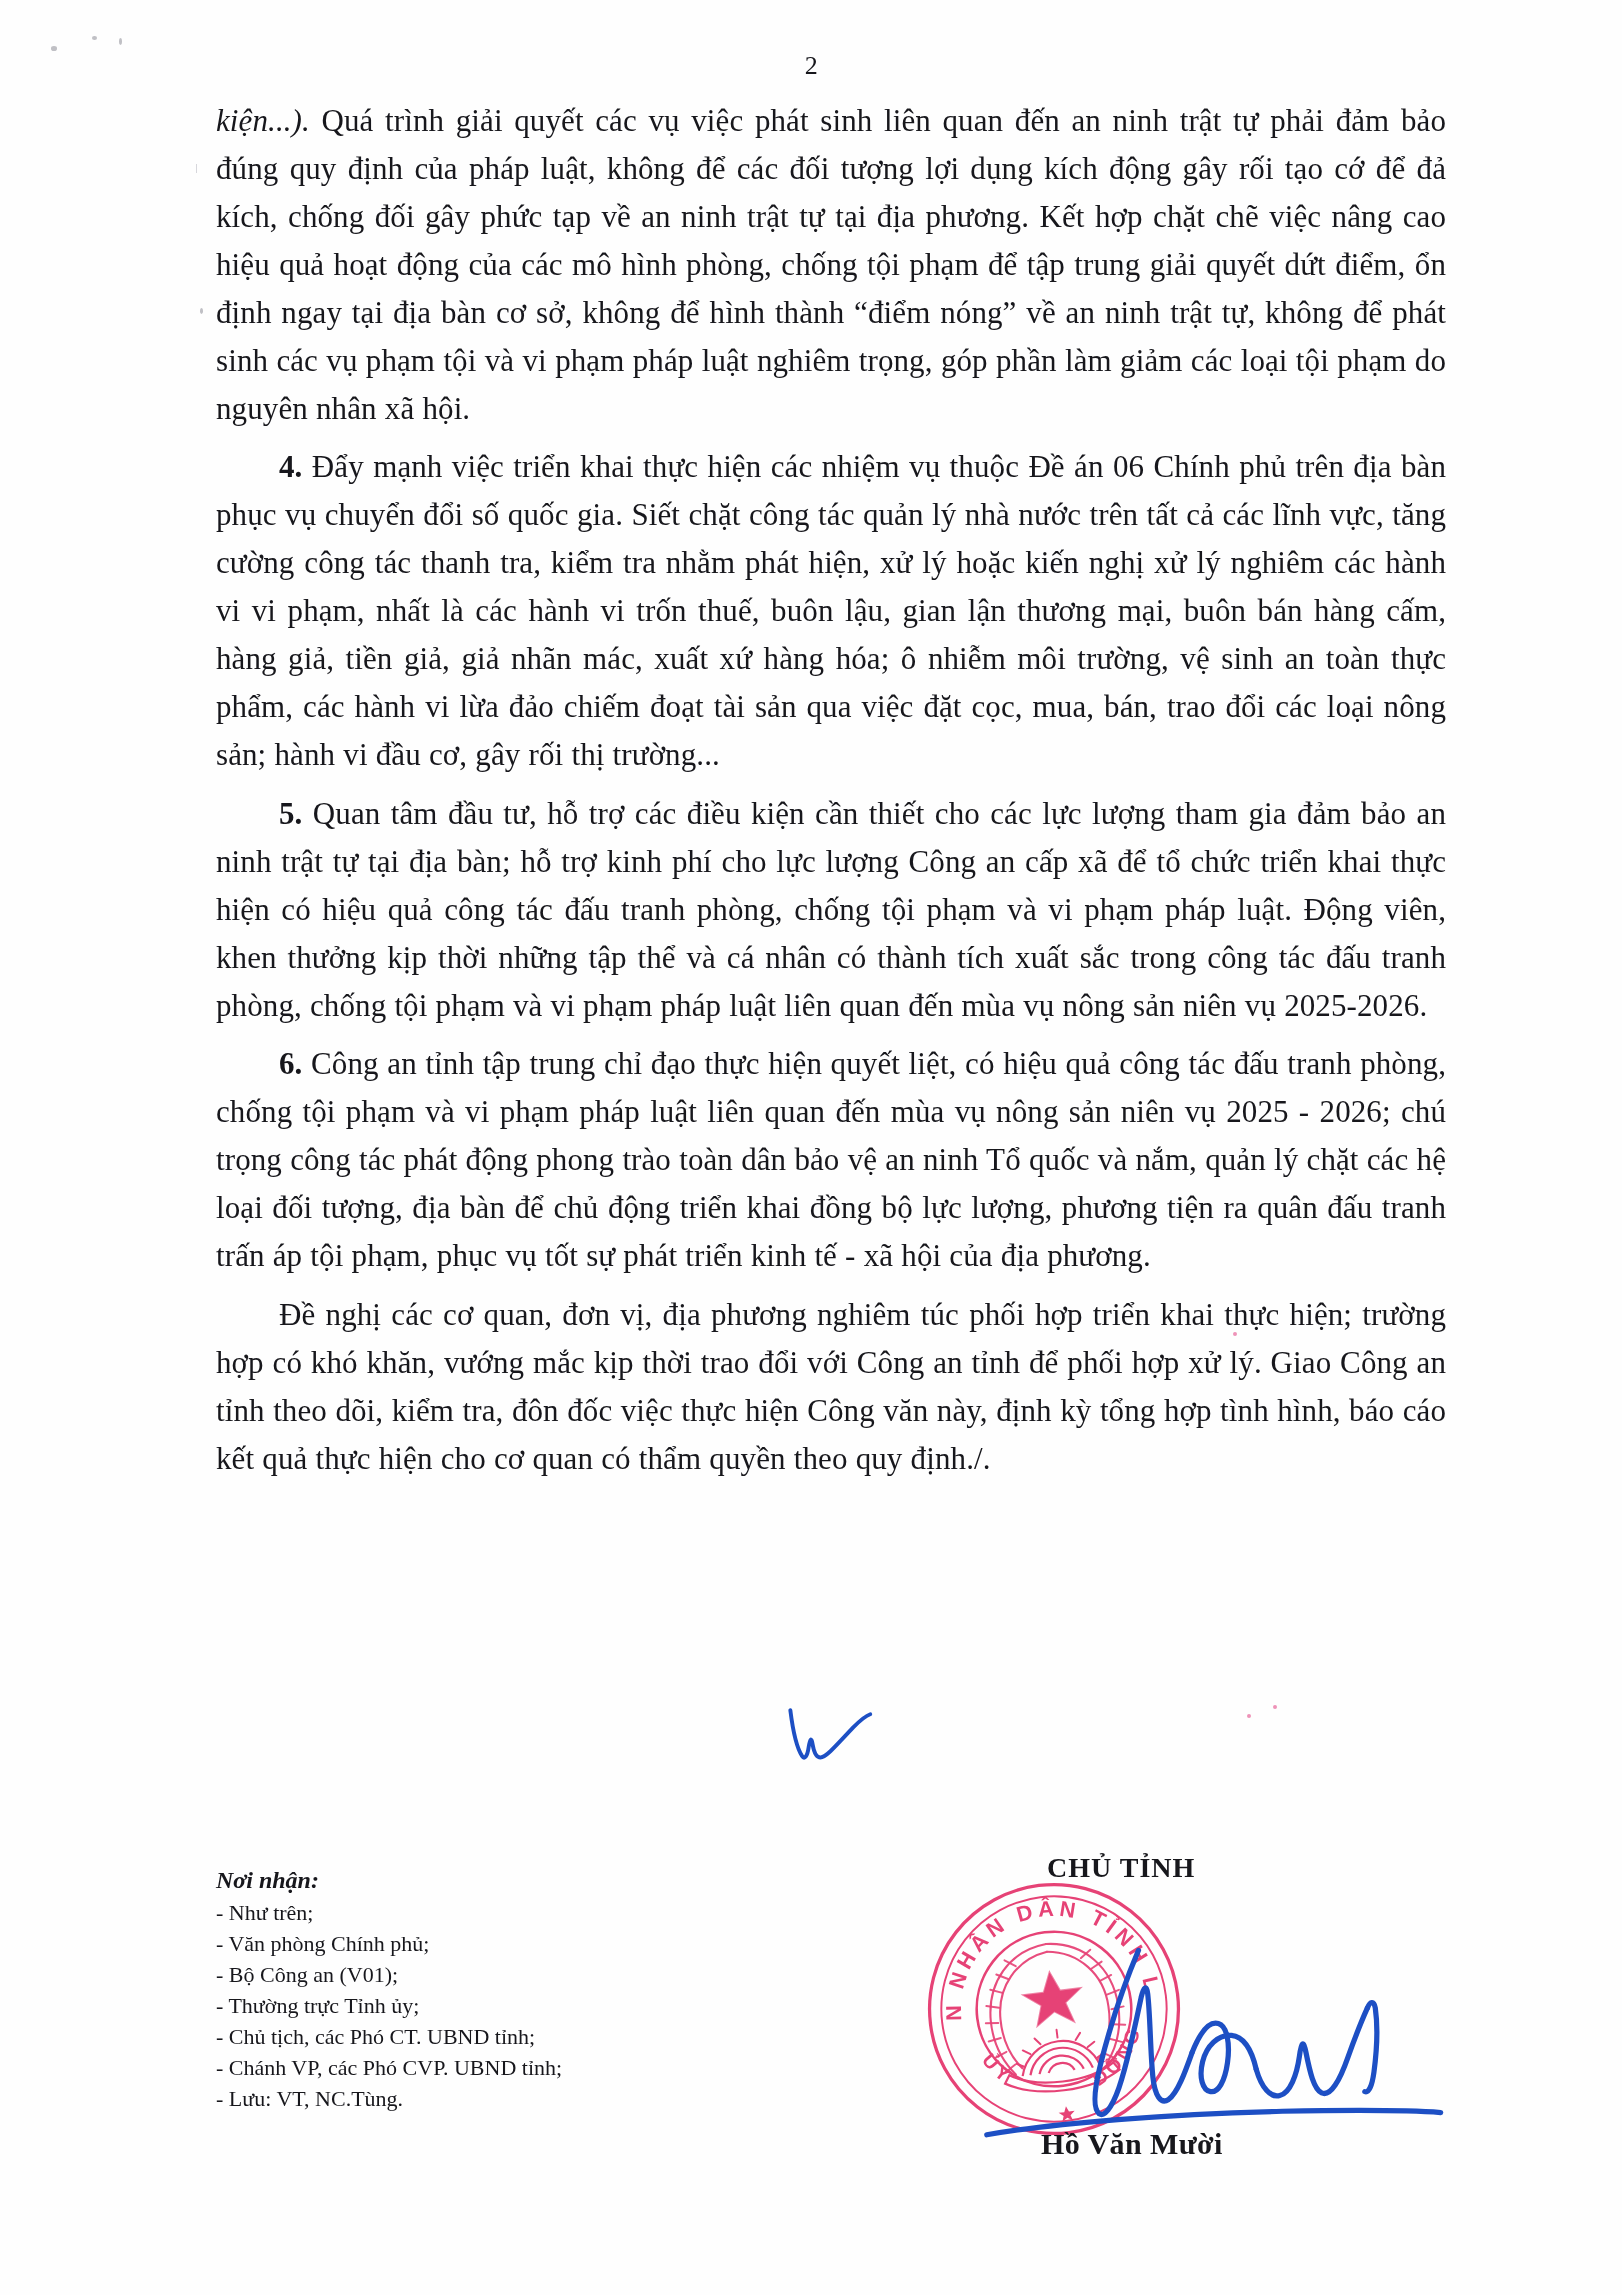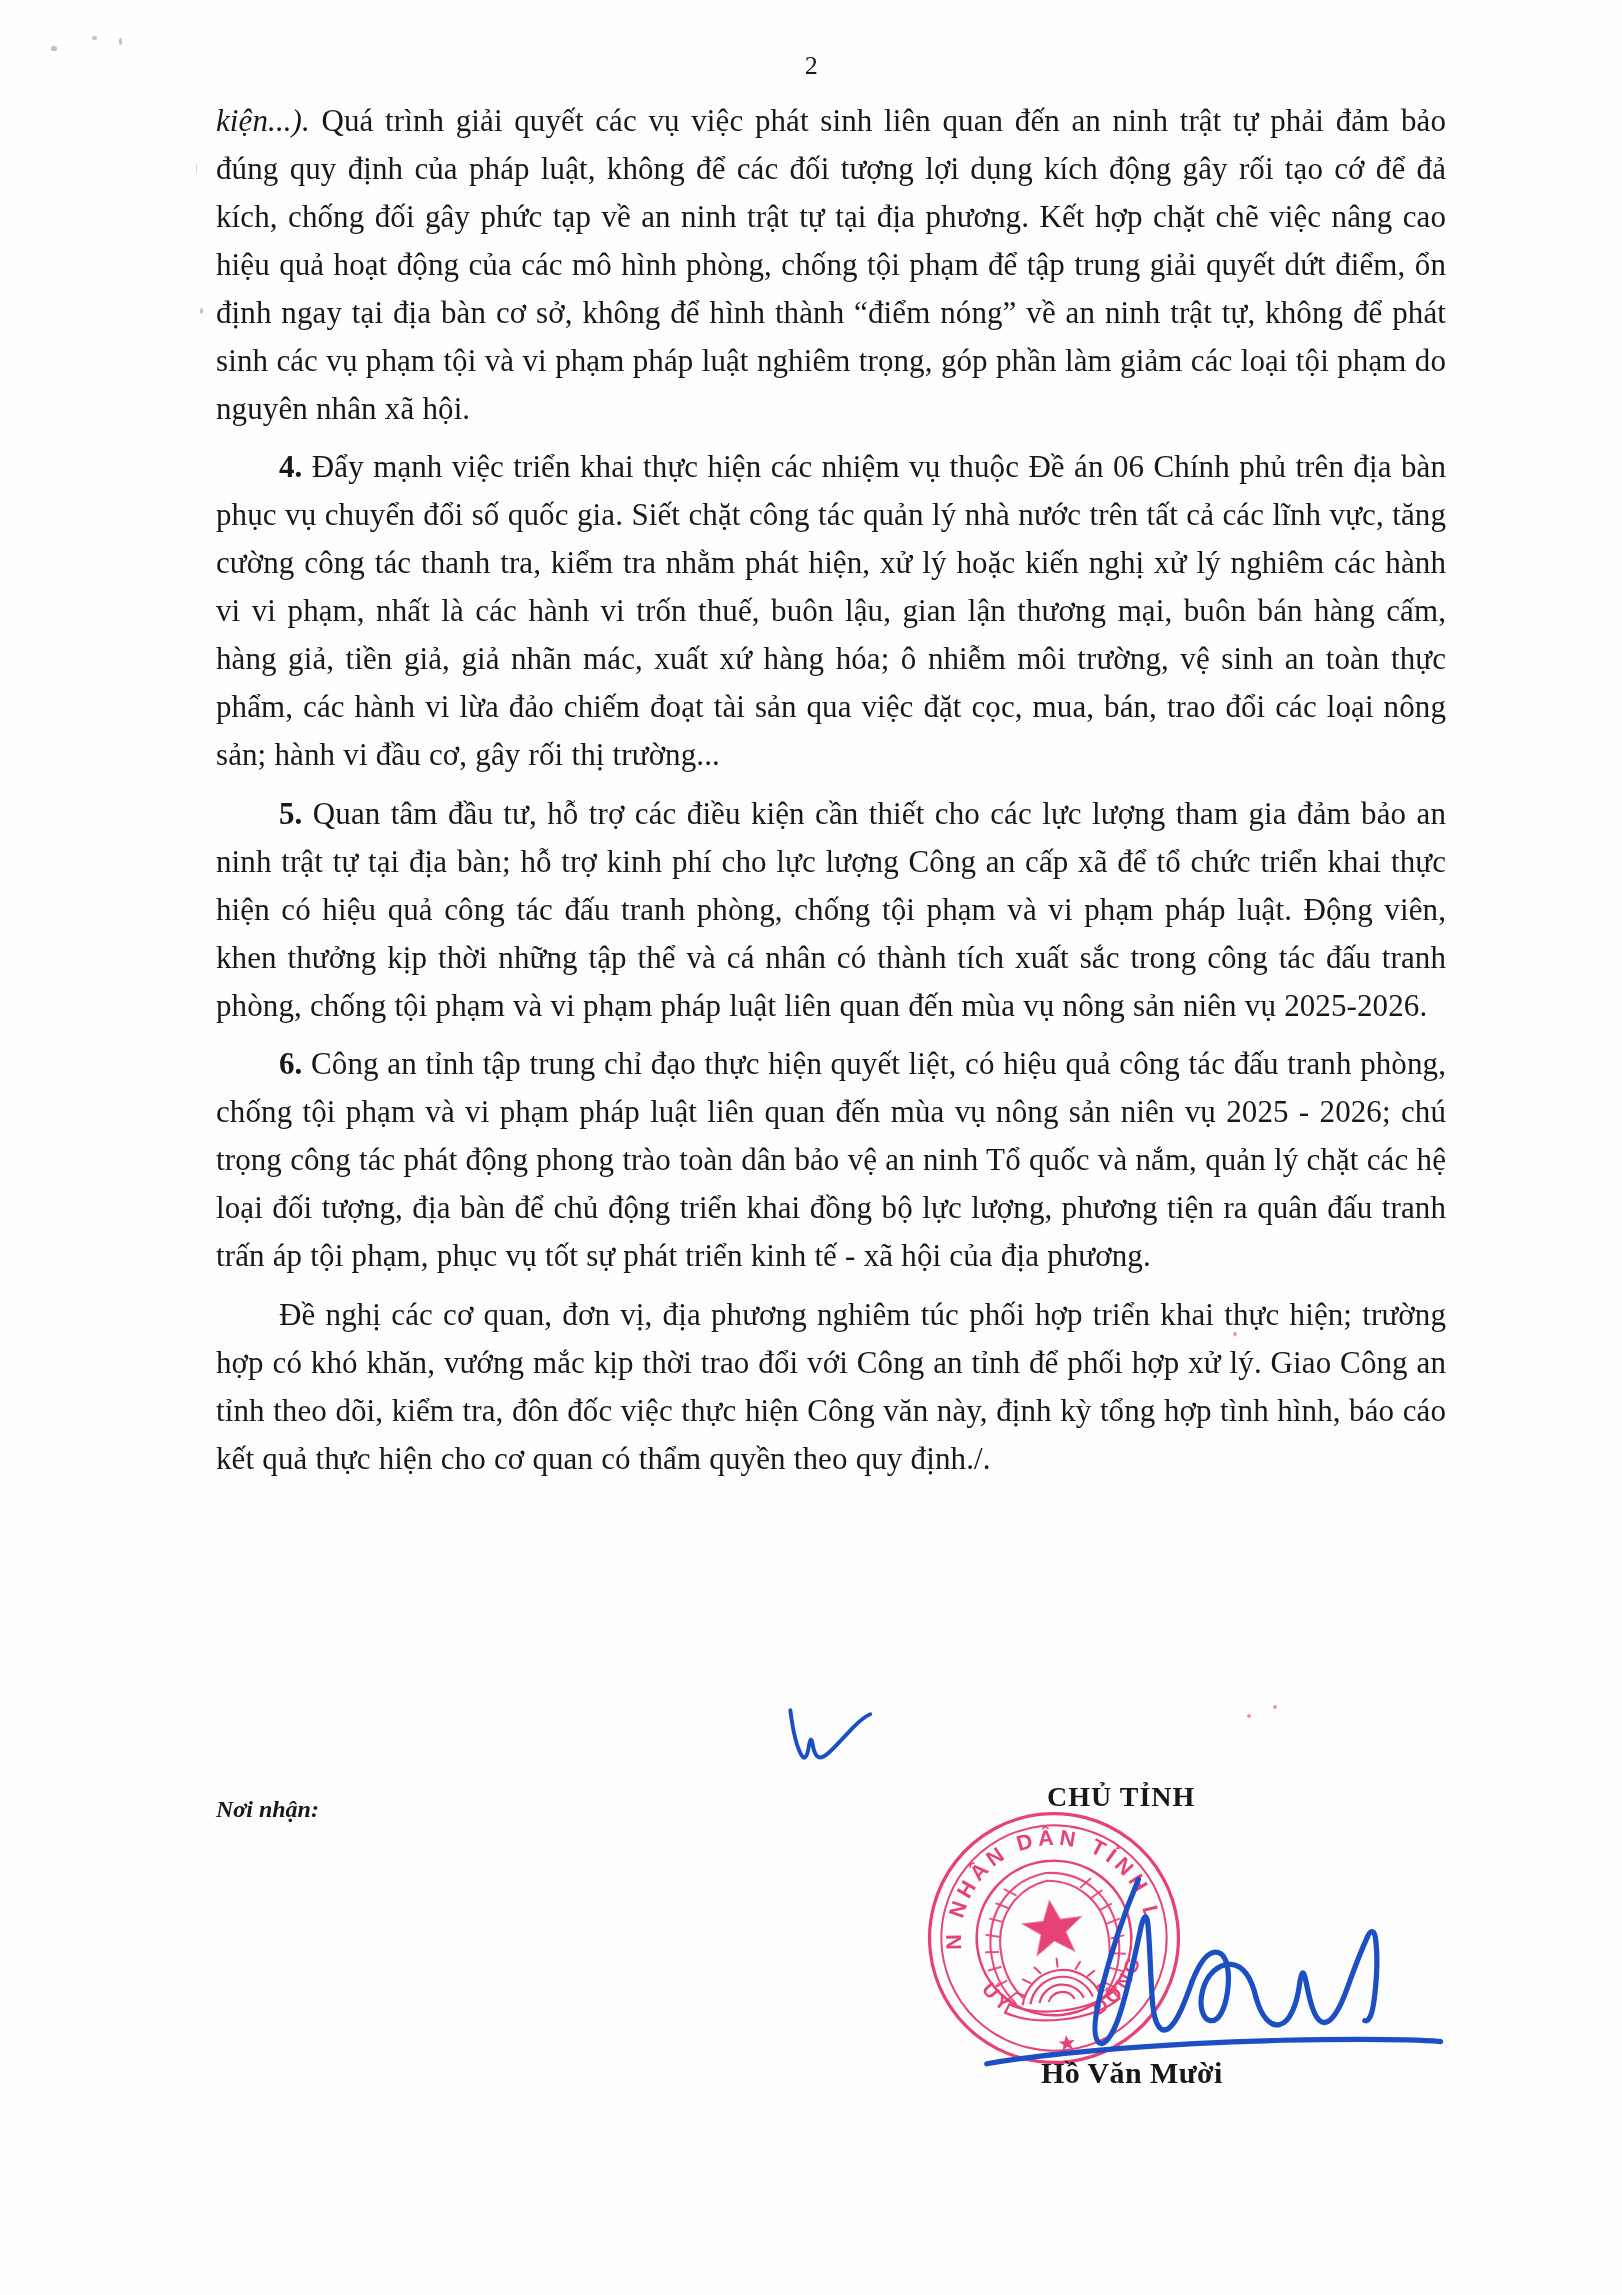--- a/index.html
+++ b/index.html
@@ -65,21 +65,21 @@
   }
   .para.indent { text-indent: 63px; }
   .para .lead-italic { font-style: italic; }
   .para .numlabel { font-weight: bold; }
   .para-gap { height: 6.5px; }
 
   
   .footer {
     position: absolute;
     left: 216px;
-    top: 1794px;
+    top: 1865px;
     width: 1230px;
     height: 340px;
   }
 
   .recipients {
     position: absolute;
     left: 0;
     top: 0;
     width: 563px;
   }
@@ -197,20 +197,29 @@
 
     <div class="para-gap"></div>
 
     <p class="para indent"><span>Đề nghị các cơ quan, đơn vị, địa phương nghiêm túc phối hợp triển khai thực hiện; trường hợp có khó khăn, vướng mắc kịp thời trao đổi với Công an tỉnh để phối hợp xử lý. Giao Công an tỉnh theo dõi, kiểm tra, đôn đốc việc thực hiện Công văn này, định kỳ tổng hợp tình hình, báo cáo kết quả thực hiện cho cơ quan có thẩm quyền theo quy định./.</span></p>
   </div>
 
   <div class="footer">
 
     <div class="recipients">
       <div class="recipients-title">Nơi nhận:</div>
+      <ul class="recipients-list">
+        <li>- Như trên;</li>
+        <li>- Văn phòng Chính phủ;</li>
+        <li>- Bộ Công an (V01);</li>
+        <li>- Thường trực Tỉnh ủy;</li>
+        <li>- Chủ tịch, các Phó CT. UBND tỉnh;</li>
+        <li>- Chánh VP, các Phó CVP. UBND tỉnh;</li>
+        <li>- Lưu: VT, NC.Tùng.</li>
+      </ul>
     </div>
 
     <div class="sign-col">
 
       <div class="sign-title">CHỦ TỈNH</div>
 
       <svg class="seal" viewBox="0 0 400 400" xmlns="http://www.w3.org/2000/svg">
         <defs>
           <path id="sealArcTop" d="M 58,200 A 142,142 0 0 1 342,200" fill="none"></path>
           <path id="sealArcBot" d="M 64,200 A 136,136 0 0 0 336,200" fill="none"></path>

